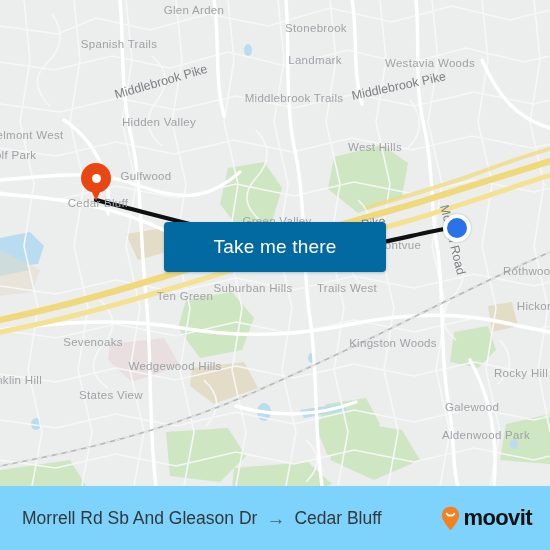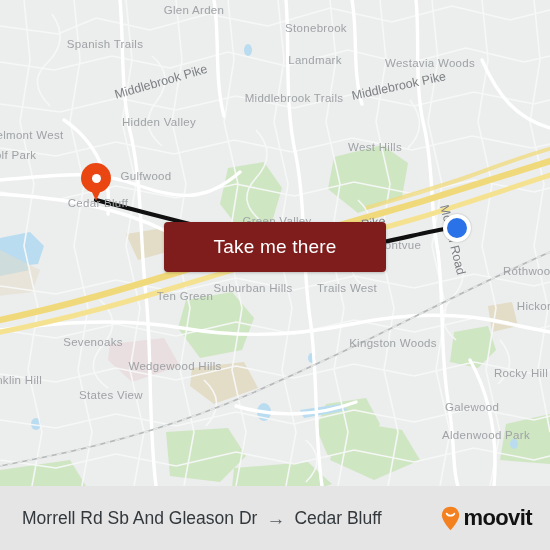--- a/index.html
+++ b/index.html
@@ -77,21 +77,21 @@
     border: 4px solid #ffffff;
     transform: translate(-50%, -50%);
     box-shadow: 0 0 2px rgba(0,0,0,.28);
   }
 
   
   .cta {
     position: absolute;
     left: 164px; top: 222px;
     width: 222px; height: 50px;
-    background: #7f1d1d;
+    background: #0369a1;
     border: none;
     border-radius: 4px;
     color: #ffffff;
     font-size: 19px;
     font-family: "Liberation Sans", sans-serif;
     letter-spacing: .2px;
     cursor: pointer;
     display: flex; align-items: center; justify-content: center;
     box-shadow: 0 1px 3px rgba(0,0,0,.22);
     z-index: 40;
@@ -107,21 +107,21 @@
     color: #2b2f31;
     font-size: 12.3px;
     z-index: 30;
   }
 
   
   .footer {
     position: absolute;
     left: 0; top: 486px;
     width: 550px; height: 64px;
-    background: #e5e5e5;
+    background: #7dd3fc;
     display: flex;
     align-items: center;
     padding: 0 18px 0 22px;
   }
   .route {
     display: flex; align-items: center; gap: 9px;
     font-size: 17.5px; color: #32383c;
     white-space: nowrap;
   }
   .route .arrow { font-size: 19px; color: #54595d; line-height: 1; }
@@ -242,21 +242,21 @@
         <path d="M550 252 C500 274 452 298 408 320 C356 346 300 372 250 394 C190 420 120 442 40 458 L0 466" fill="none" stroke="#b6b9ba" stroke-width="1.7"></path>
         <path d="M550 252 C500 274 452 298 408 320 C356 346 300 372 250 394 C190 420 120 442 40 458 L0 466" fill="none" stroke="#e4e5e5" stroke-width="1.7" stroke-dasharray="5 5"></path>
       </g>
 
       <path d="M96 200 C160 216 230 236 300 248 C348 256 410 234 450 228" fill="none" stroke="#101010" stroke-width="4.2" stroke-linecap="round"></path>
     </svg>
 
     <div>
         <div class="place-label" style="left: 194px; top: 10px;">Glen Arden</div>
         <div class="place-label" style="left: 316px; top: 28px;">Stonebrook</div>
-        <div class="place-label" style="left: 105px; top: 44px;">Spanish Trails</div>
+        <div class="place-label" style="left: 119px; top: 44px;">Spanish Trails</div>
         <div class="place-label" style="left: 315px; top: 60px;">Landmark</div>
         <div class="place-label" style="left: 430px; top: 63px;">Westavia Woods</div>
         <div class="place-label" style="left: 294px; top: 98px;">Middlebrook Trails</div>
         <div class="place-label" style="left: 159px; top: 122px;">Hidden Valley</div>
         <div class="place-label" style="left: 375px; top: 147px;">West Hills</div>
         <div class="place-label" style="left: 26px; top: 135px;">Belmont West</div>
         <div class="place-label" style="left: 11px; top: 155px;">Golf Park</div>
         <div class="place-label" style="left: 146px; top: 176px;">Gulfwood</div>
         <div class="place-label" style="left: 98px; top: 203px;">Cedar Bluff</div>
         <div class="place-label" style="left: 277px; top: 221px;">Green Valley</div>

